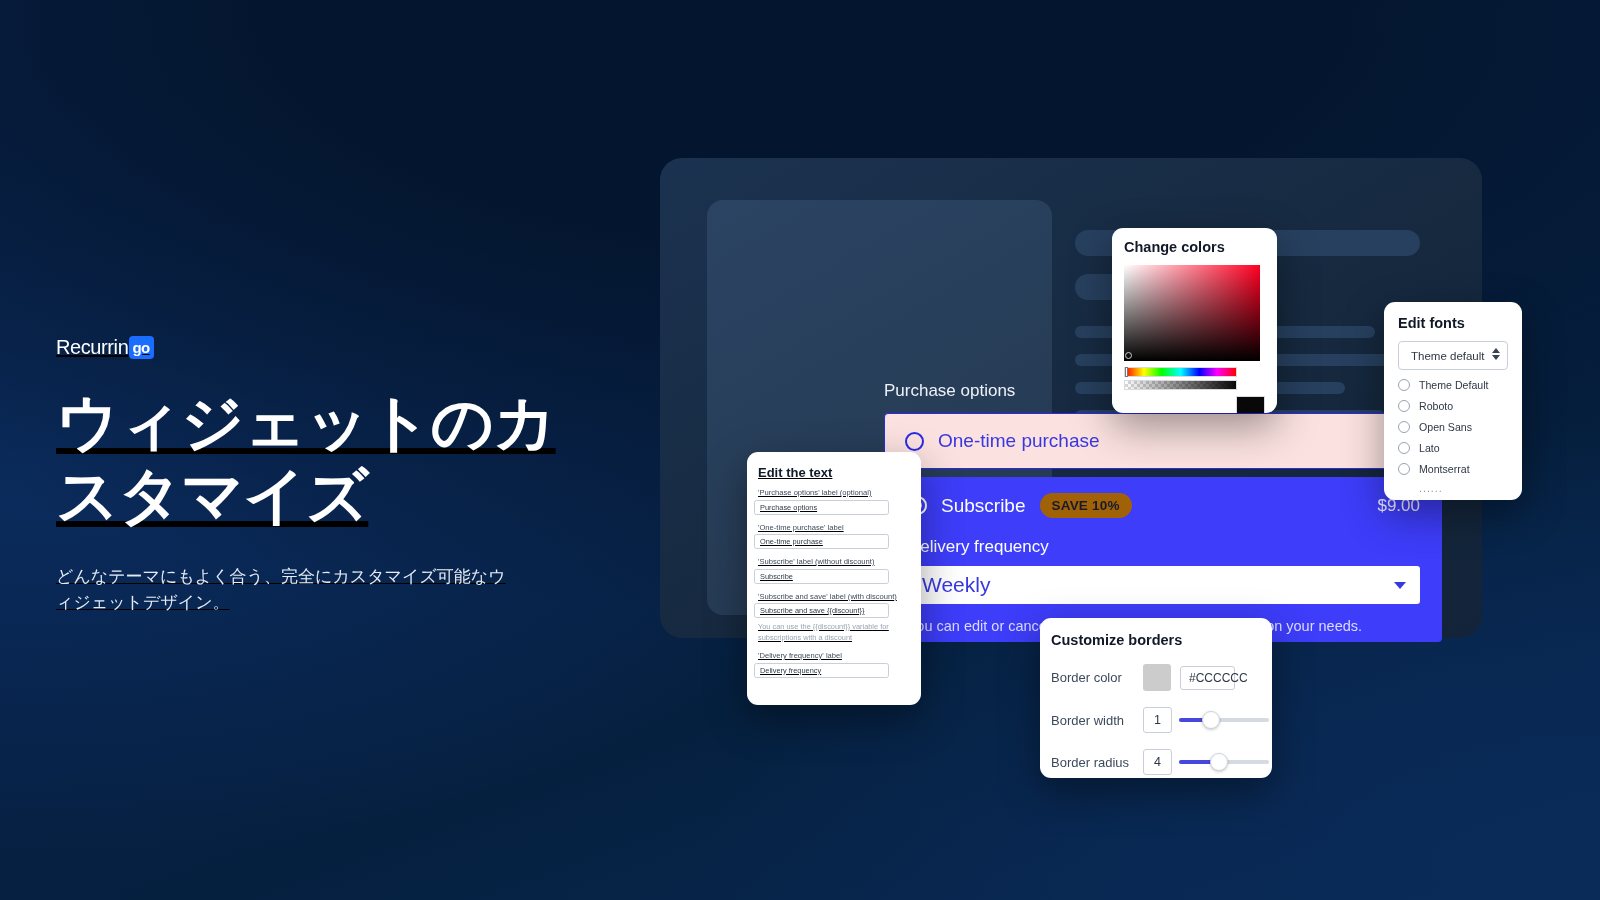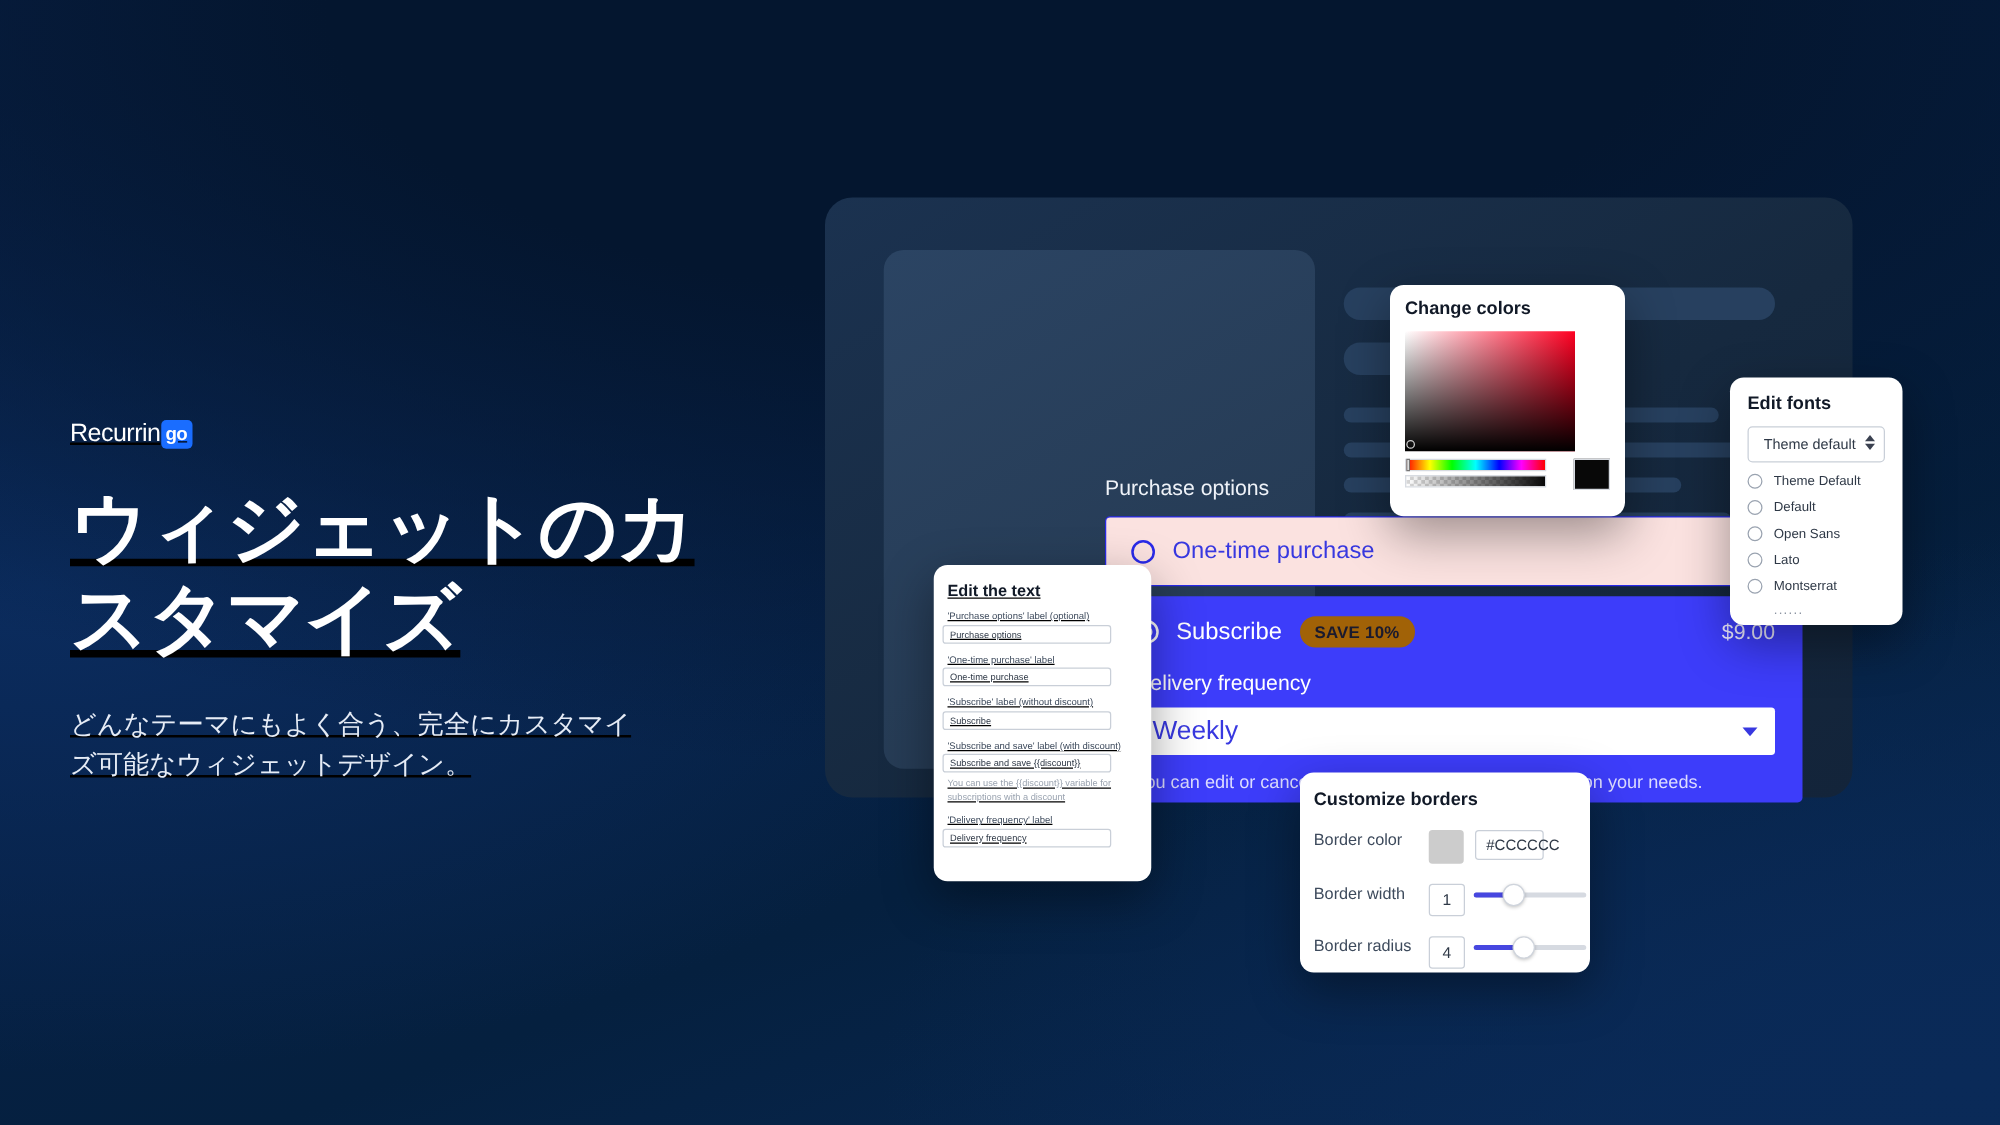--- a/index.html
+++ b/index.html
@@ -63,21 +63,21 @@
     font-size: 62px;
     font-weight: 700;
     letter-spacing: -1px;
     line-height: 1.18;
     margin-bottom: 32px;
     max-width: 560px;
   }
 
   #subhead {
     color: #e6ecf6;
-    font-size: 21px;
+    font-size: 17px;
     font-weight: 400;
     line-height: 1.52;
     max-width: 450px;
   }
 
   
   #mockup {
     position: absolute;
     left: 660px;
     top: 158px;
@@ -242,21 +242,21 @@
     color: #9aa3b0;
     font-size: 7.4px;
     line-height: 1.42;
     margin: 4px 0 0 4px;
     width: 140px;
   }
 
   
   #panel-colors {
     left: 1112px; top: 228px;
-    width: 188px; height: 185px;
+    width: 165px; height: 185px;
     padding: 11px 12px 0 12px;
     overflow: hidden;
     z-index: 8;
   }
   #sv-field {
     position: relative;
     margin-top: 10px;
     width: 136px; height: 96px;
     background:
       linear-gradient(to top, #000 0%, rgba(0,0,0,0) 100%),
@@ -363,21 +363,21 @@
   
   #panel-borders {
     left: 1040px; top: 618px;
     width: 232px; height: 160px;
     padding: 14px 0 0 11px;
     overflow: hidden;
     z-index: 10;
   }
   .bd-row {
     display: flex;
-    align-items: flex-start;
+    align-items: center;
     margin-top: 16px;
   }
   .bd-label {
     color: #3d4a5c;
     font-size: 13px;
     width: 92px;
     flex: 0 0 92px;
   }
   .bd-swatch {
     width: 28px; height: 27px;
@@ -531,21 +531,21 @@
         <i class="down"></i>
       </span>
     </div>
 
     <div class="font-opt">
       <span class="font-radio"></span>
       <span class="font-name">Theme Default</span>
     </div>
     <div class="font-opt">
       <span class="font-radio"></span>
-      <span class="font-name">Default</span>
+      <span class="font-name">Roboto</span>
     </div>
     <div class="font-opt">
       <span class="font-radio"></span>
       <span class="font-name">Open Sans</span>
     </div>
     <div class="font-opt">
       <span class="font-radio"></span>
       <span class="font-name">Lato</span>
     </div>
     <div class="font-opt">

